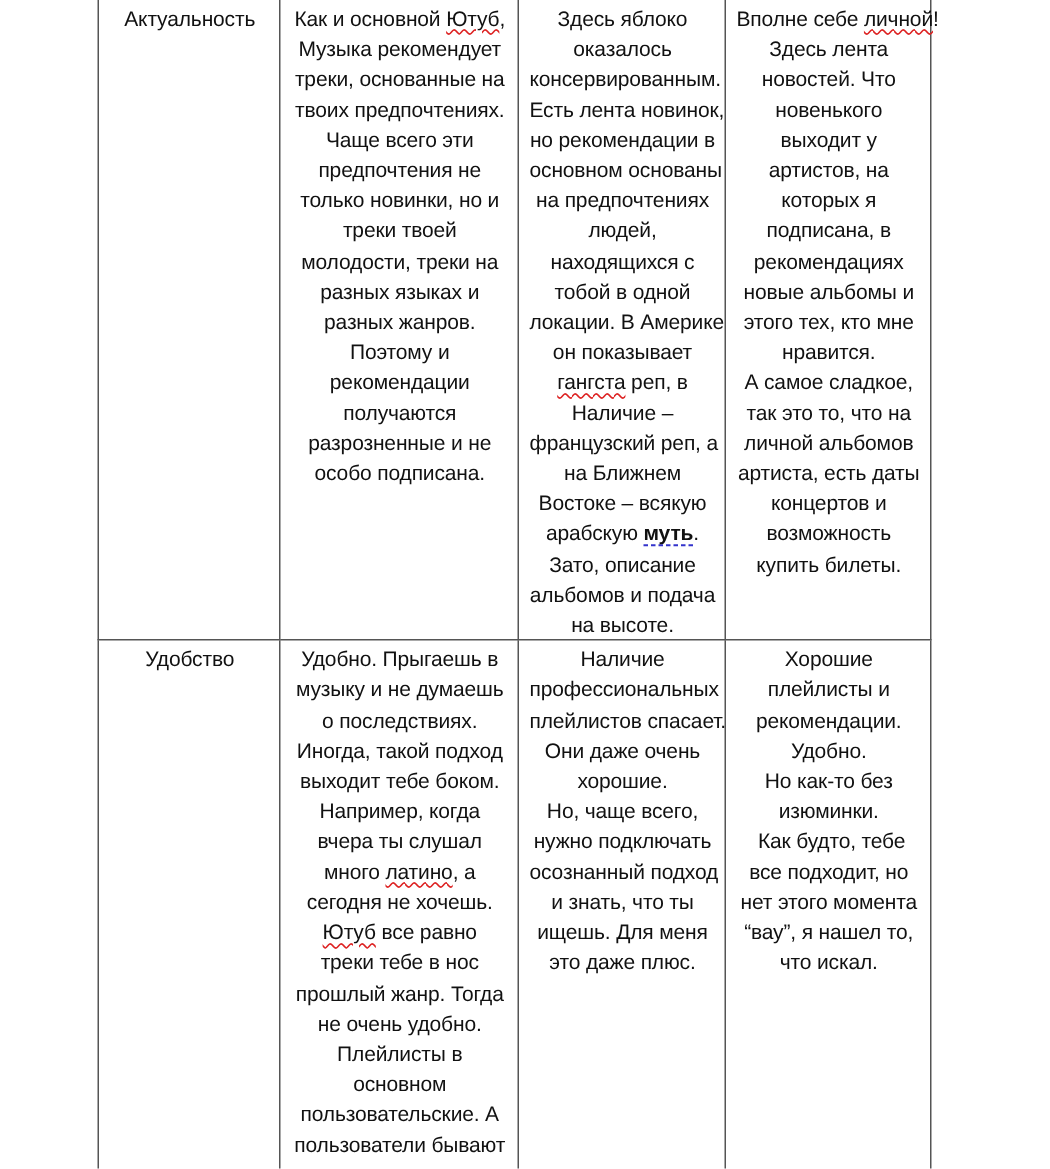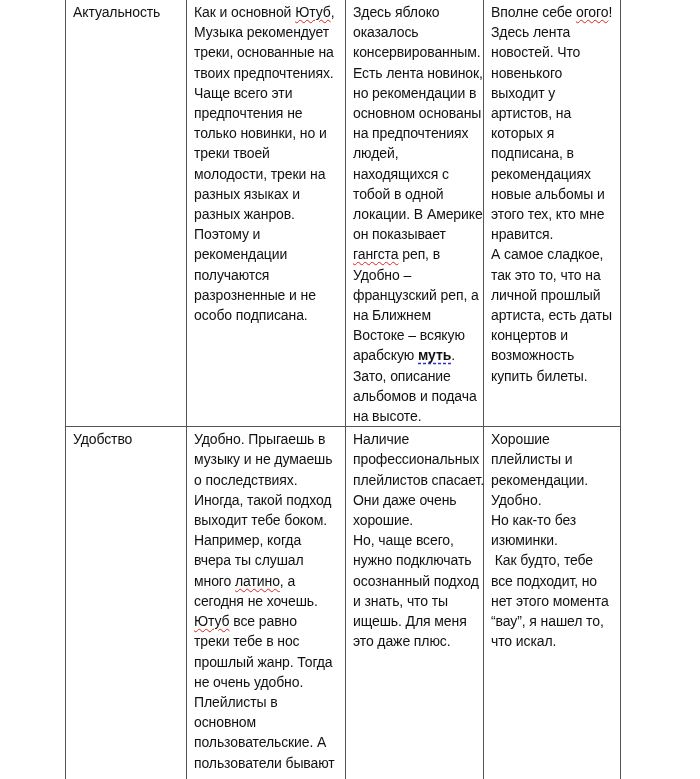--- a/index.html
+++ b/index.html
@@ -10,20 +10,21 @@
     border-collapse: collapse; table-layout: fixed;
     width: 555px;
   }
   table.doc-table td {
     border: 1.5px solid #555;
     vertical-align: top;
     padding: 2px 6px 0 7px;
     font-size: 14px;
     line-height: 20.2px;
     letter-spacing: -0.1px;
+    text-align: center;
   }
   col.c0 { width: 121px; }
   col.c1 { width: 159px; }
   col.c2 { width: 138px; }
   col.c3 { width: 137px; }
   tr.row1 td { height: 360px; }
   tr.row2 td { height: 375px; }
   .line { display: block; white-space: nowrap; }
   .sp { text-decoration: underline wavy #d22; text-underline-offset: 2px; text-decoration-thickness: 1px; }
   .gr { text-decoration: underline dashed #33c; text-underline-offset: 2px; font-weight: bold; }
@@ -66,45 +67,45 @@
           <span class="line">Есть лента новинок,</span>
           <span class="line">но рекомендации в</span>
           <span class="line">основном основаны</span>
           <span class="line">на предпочтениях</span>
           <span class="line">людей,</span>
           <span class="line">находящихся с</span>
           <span class="line">тобой в одной</span>
           <span class="line">локации. В Америке</span>
           <span class="line">он показывает</span>
           <span class="line"><span class="sp">гангста</span>&nbsp;реп, в</span>
-          <span class="line">Удобно –</span>
+          <span class="line">Наличие –</span>
           <span class="line">французский реп, а</span>
           <span class="line">на Ближнем</span>
           <span class="line">Востоке – всякую</span>
           <span class="line">арабскую <span class="gr">муть</span>.</span>
           <span class="line">Зато, описание</span>
           <span class="line">альбомов и подача</span>
           <span class="line">на высоте.</span>
         </td>
       <td>
-          <span class="line">Вполне себе <span class="sp">огого</span>!</span>
+          <span class="line">Вполне себе <span class="sp">личной</span>!</span>
           <span class="line">Здесь лента</span>
           <span class="line">новостей. Что</span>
           <span class="line">новенького</span>
           <span class="line">выходит у</span>
           <span class="line">артистов, на</span>
           <span class="line">которых я</span>
           <span class="line">подписана, в</span>
           <span class="line">рекомендациях</span>
           <span class="line">новые альбомы и</span>
           <span class="line">этого тех, кто мне</span>
           <span class="line">нравится.</span>
           <span class="line">А самое сладкое,</span>
           <span class="line">так это то, что на</span>
-          <span class="line">личной прошлый</span>
+          <span class="line">личной альбомов</span>
           <span class="line">артиста, есть даты</span>
           <span class="line">концертов и</span>
           <span class="line">возможность</span>
           <span class="line">купить билеты.</span>
         </td>
     </tr>
     <tr class="row2">
       <td><span>Удобство</span></td>
       <td>
           <span class="line">Удобно. Прыгаешь в</span>

